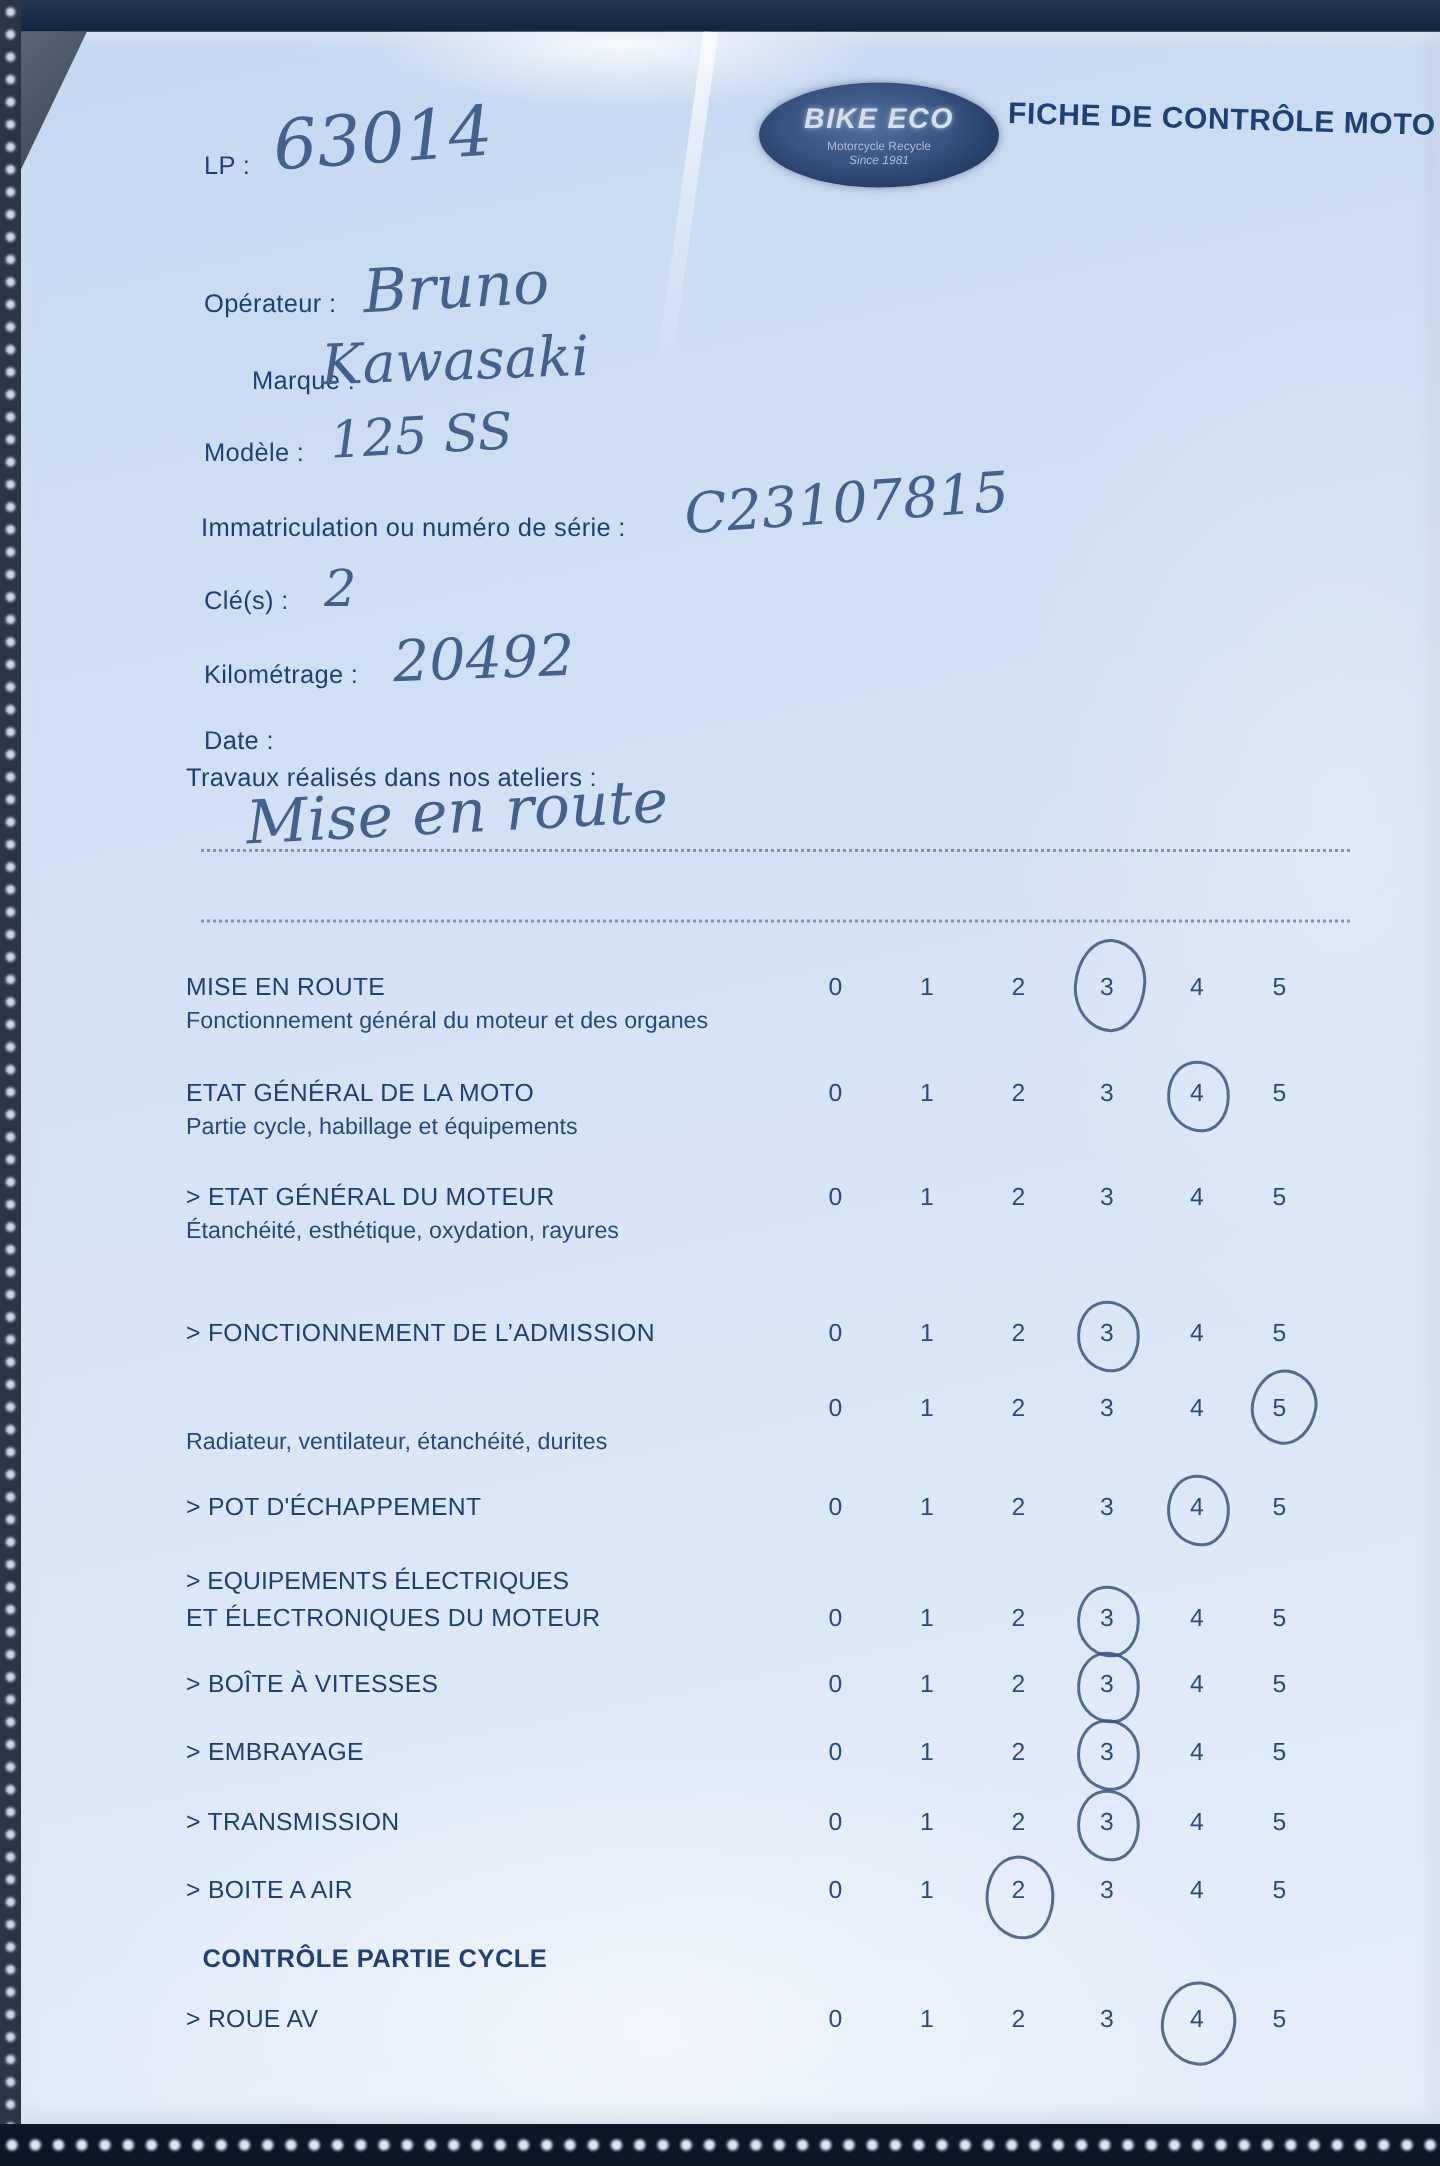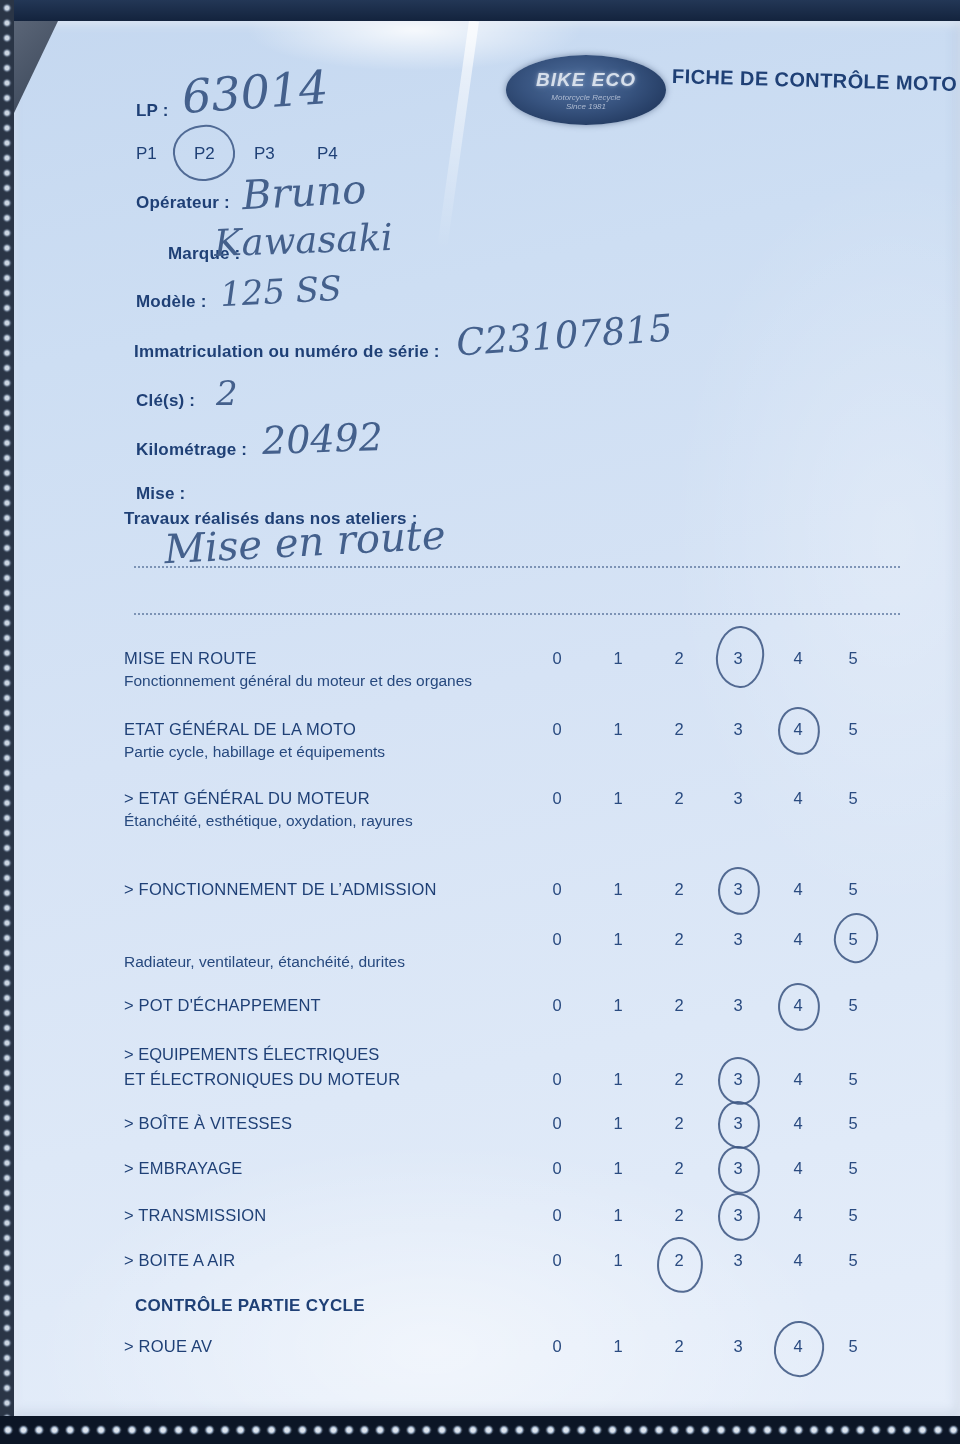--- a/index.html
+++ b/index.html
@@ -25,35 +25,35 @@
     background:
       radial-gradient(ellipse 240px 60px at 400px 8px, rgba(255,255,255,.85), transparent 70%),
       radial-gradient(ellipse 300px 500px at 880px 520px, rgba(255,255,255,.25), transparent 75%),
       radial-gradient(ellipse 500px 260px at 420px 1330px, rgba(255,255,255,.5), transparent 80%),
       linear-gradient(168deg,#c5d8f0 0%,#cddef3 22%,#d6e3f5 48%,#dde8f7 72%,#e6eefa 100%);
     box-shadow:inset 0 4px 10px rgba(255,255,255,.45), inset -3px -3px 12px rgba(120,140,170,.25);}
   .streak{position:absolute;left:455px;top:0;width:10px;height:230px;z-index:2;
     background:linear-gradient(180deg,rgba(255,255,255,.75),rgba(255,255,255,0));
     transform:rotate(8deg);transform-origin:top;}
   
-  .p{position:absolute;color:#1f4076;font-weight:bold;}
+  .p{position:absolute;color:#1f4076;}
   .label{font-size:17px;letter-spacing:.2px;}
   .title{font-size:20px;font-weight:bold;letter-spacing:.4px;transform:rotate(1.6deg);}
   .section{font-size:17px;font-weight:bold;letter-spacing:.3px;margin-left:16px;}
   
   .hand{position:absolute;font-family:"DejaVu Serif",serif;font-style:italic;
     color:#44608c;white-space:nowrap;}
   
   .logo{position:absolute;left:492px;top:34px;width:160px;height:70px;border-radius:50%;
     background:radial-gradient(ellipse at 45% 40%, #51709f 0%, #37537f 45%, #22395f 80%, #1b2f52 100%);
     box-shadow:0 0 6px rgba(40,60,95,.5);text-align:center;color:#c3cfe2;
     display:flex;flex-direction:column;justify-content:center;align-items:center;}
   .logo .l1{font-size:19px;font-weight:bold;font-style:italic;letter-spacing:1px;
     color:#d6dfeb;text-shadow:0 0 3px #8fa3c0,0 0 6px #6a82a6;filter:blur(.4px);}
-  .logo .l2{font-size:8px;font-style:italic;color:#aebbd1;filter:blur(.5px);margin-top:2px;}
+  .logo .l2{font-size:8px;color:#aebbd1;filter:blur(.5px);margin-top:2px;}
   .logo .l3{font-size:8px;font-style:italic;color:#aebbd1;filter:blur(.5px);}
   
   .page-option{position:absolute;top:0;font-size:17px;color:#1f4076;}
   .page-option.circled-page::after{content:"";position:absolute;left:50%;top:50%;
     width:58px;height:52px;margin:-29px 0 0 -31px;border:2.6px solid rgba(63,90,136,.88);
     border-radius:50% 48% 52% 50%/48% 52% 48% 54%;transform:rotate(-5deg);}
   
   .dotline{position:absolute;height:0;border-bottom:2px dotted #6e86ab;opacity:.85;}
   
   .rating-row{position:absolute;left:0;width:946px;height:24px;}
@@ -88,46 +88,40 @@
     <div class="logo">
       <div class="l1">BIKE ECO</div>
       <div class="l2">Motorcycle Recycle</div>
       <div class="l3">Since 1981</div>
     </div>
     <div class="p title" style="left:658px;top:48px;">FICHE DE CONTRÔLE MOTO</div>
 
     <div class="p label" style="left:122px;top:80px;">LP :</div>
     <div class="hand" style="left:168px;top:44px;font-size:46px;transform:rotate(-4deg);">63014</div>
 
-    <div class="rating-row" style="top:123px;height:26px;">
-      <span class="page-option" data-idx="0" style="left:122px;">P1</span>
-      <span class="page-option circled-page" data-idx="1" style="left:180px;">P2</span>
-      <span class="page-option" data-idx="2" style="left:240px;">P3</span>
-      <span class="page-option" data-idx="3" style="left:303px;">P4</span>
-    </div>
 
     <div class="p label" style="left:122px;top:172px;">Opérateur :</div>
     <div class="hand" style="left:228px;top:148px;font-size:40px;transform:rotate(-3deg);">Bruno</div>
 
     <div class="p label" style="left:122px;top:223px;margin-left:32px;">Marque :</div>
     <div class="hand" style="left:200px;top:198px;font-size:37px;transform:rotate(-2deg);">Kawasaki</div>
 
     <div class="p label" style="left:122px;top:271px;">Modèle :</div>
     <div class="hand" style="left:206px;top:250px;font-size:34px;transform:rotate(-3deg);">125  SS</div>
 
     <div class="p label" style="left:120px;top:321px;">Immatriculation ou numéro de série :</div>
     <div class="hand" style="left:442px;top:293px;font-size:37px;transform:rotate(-4deg);">C23107815</div>
 
     <div class="p label" style="left:122px;top:370px;">Clé(s) :</div>
     <div class="hand" style="left:202px;top:352px;font-size:34px;">2</div>
 
     <div class="p label" style="left:122px;top:419px;">Kilométrage :</div>
     <div class="hand" style="left:248px;top:396px;font-size:38px;transform:rotate(-2deg);">20492</div>
 
-    <div class="p label" style="left:122px;top:463px;">Mise :</div>
+    <div class="p label" style="left:122px;top:463px;">Date :</div>
     <div class="p label" style="left:110px;top:488px;">Travaux réalisés dans nos ateliers :</div>
     <div class="hand" style="left:150px;top:498px;font-size:40px;transform:rotate(-3deg);">Mise en route</div>
     <div class="dotline" style="left:120px;top:545px;width:766px;"></div>
     <div class="dotline" style="left:120px;top:592px;width:766px;"></div>
 
     <div class="rating-row" data-row="0" style="top:628px;">
       <span class="rlabel">MISE EN ROUTE</span>
       <span class="rsub">Fonctionnement général du moteur et des organes</span>
       <span class="nums"><span class="num" data-idx="0">0</span><span class="num" data-idx="1">1</span><span class="num" data-idx="2">2</span><span class="num circled" data-idx="3">3</span><span class="num" data-idx="4">4</span><span class="num" data-idx="5">5</span></span>
     </div>

